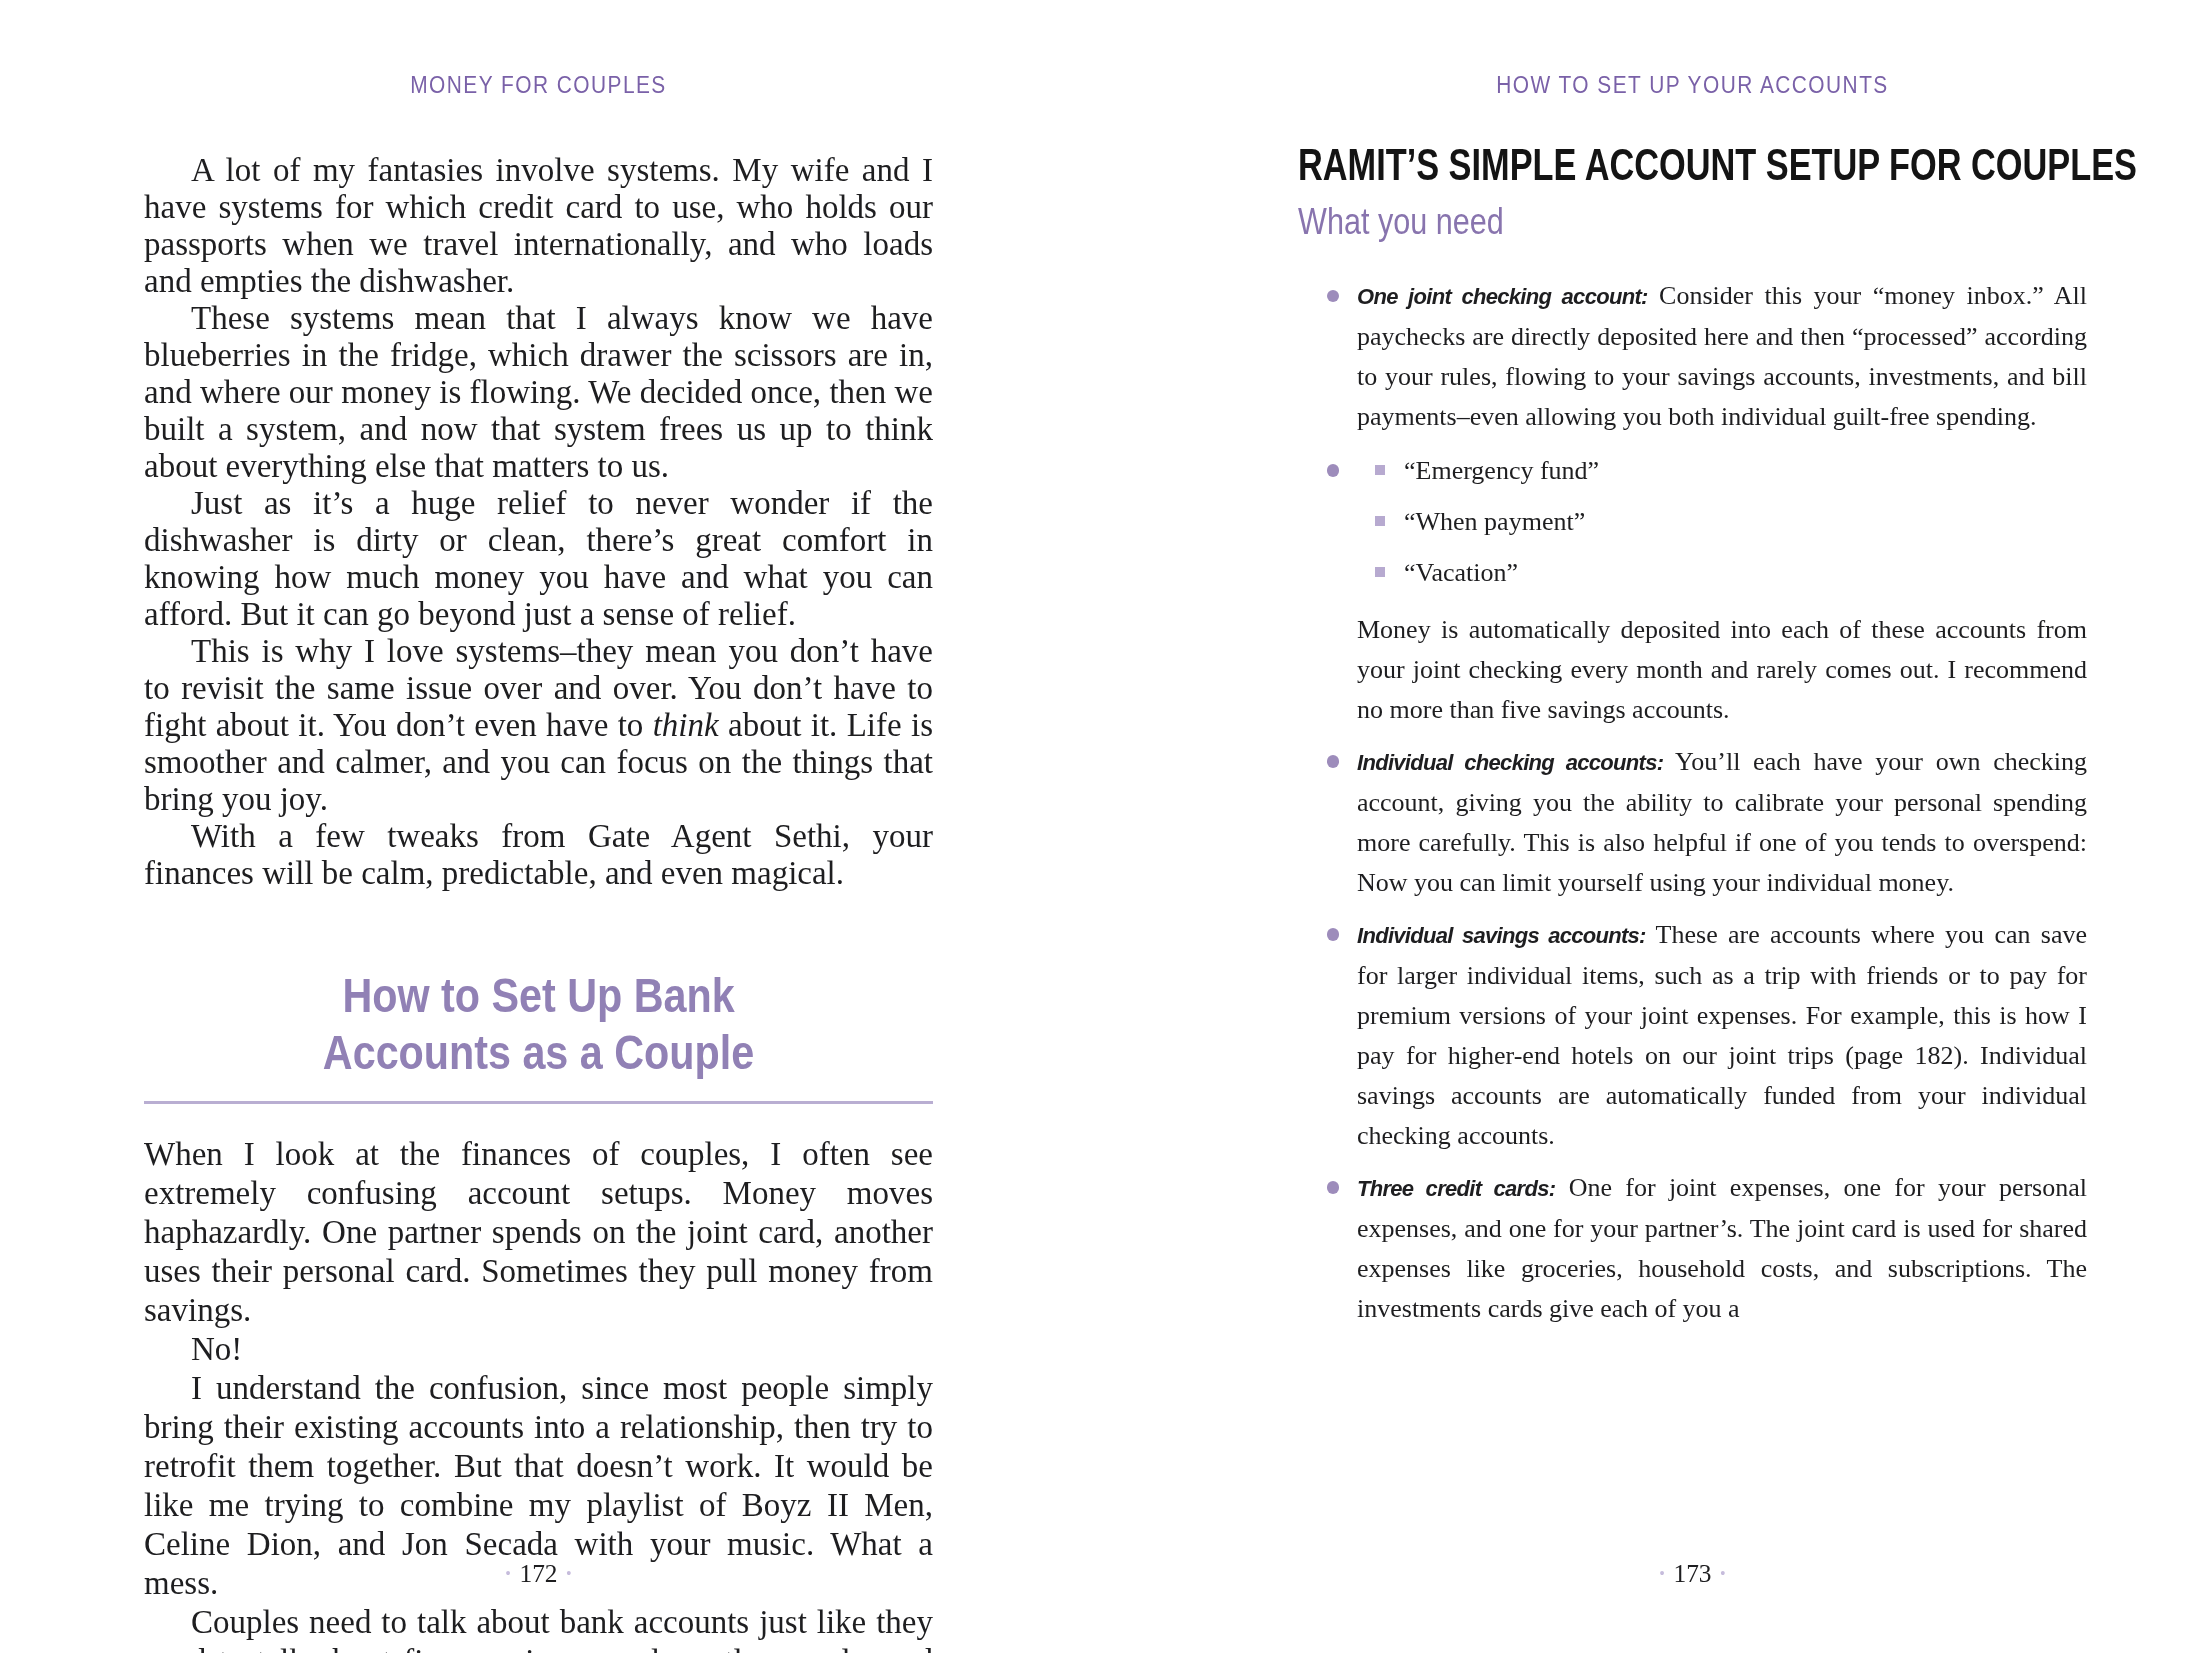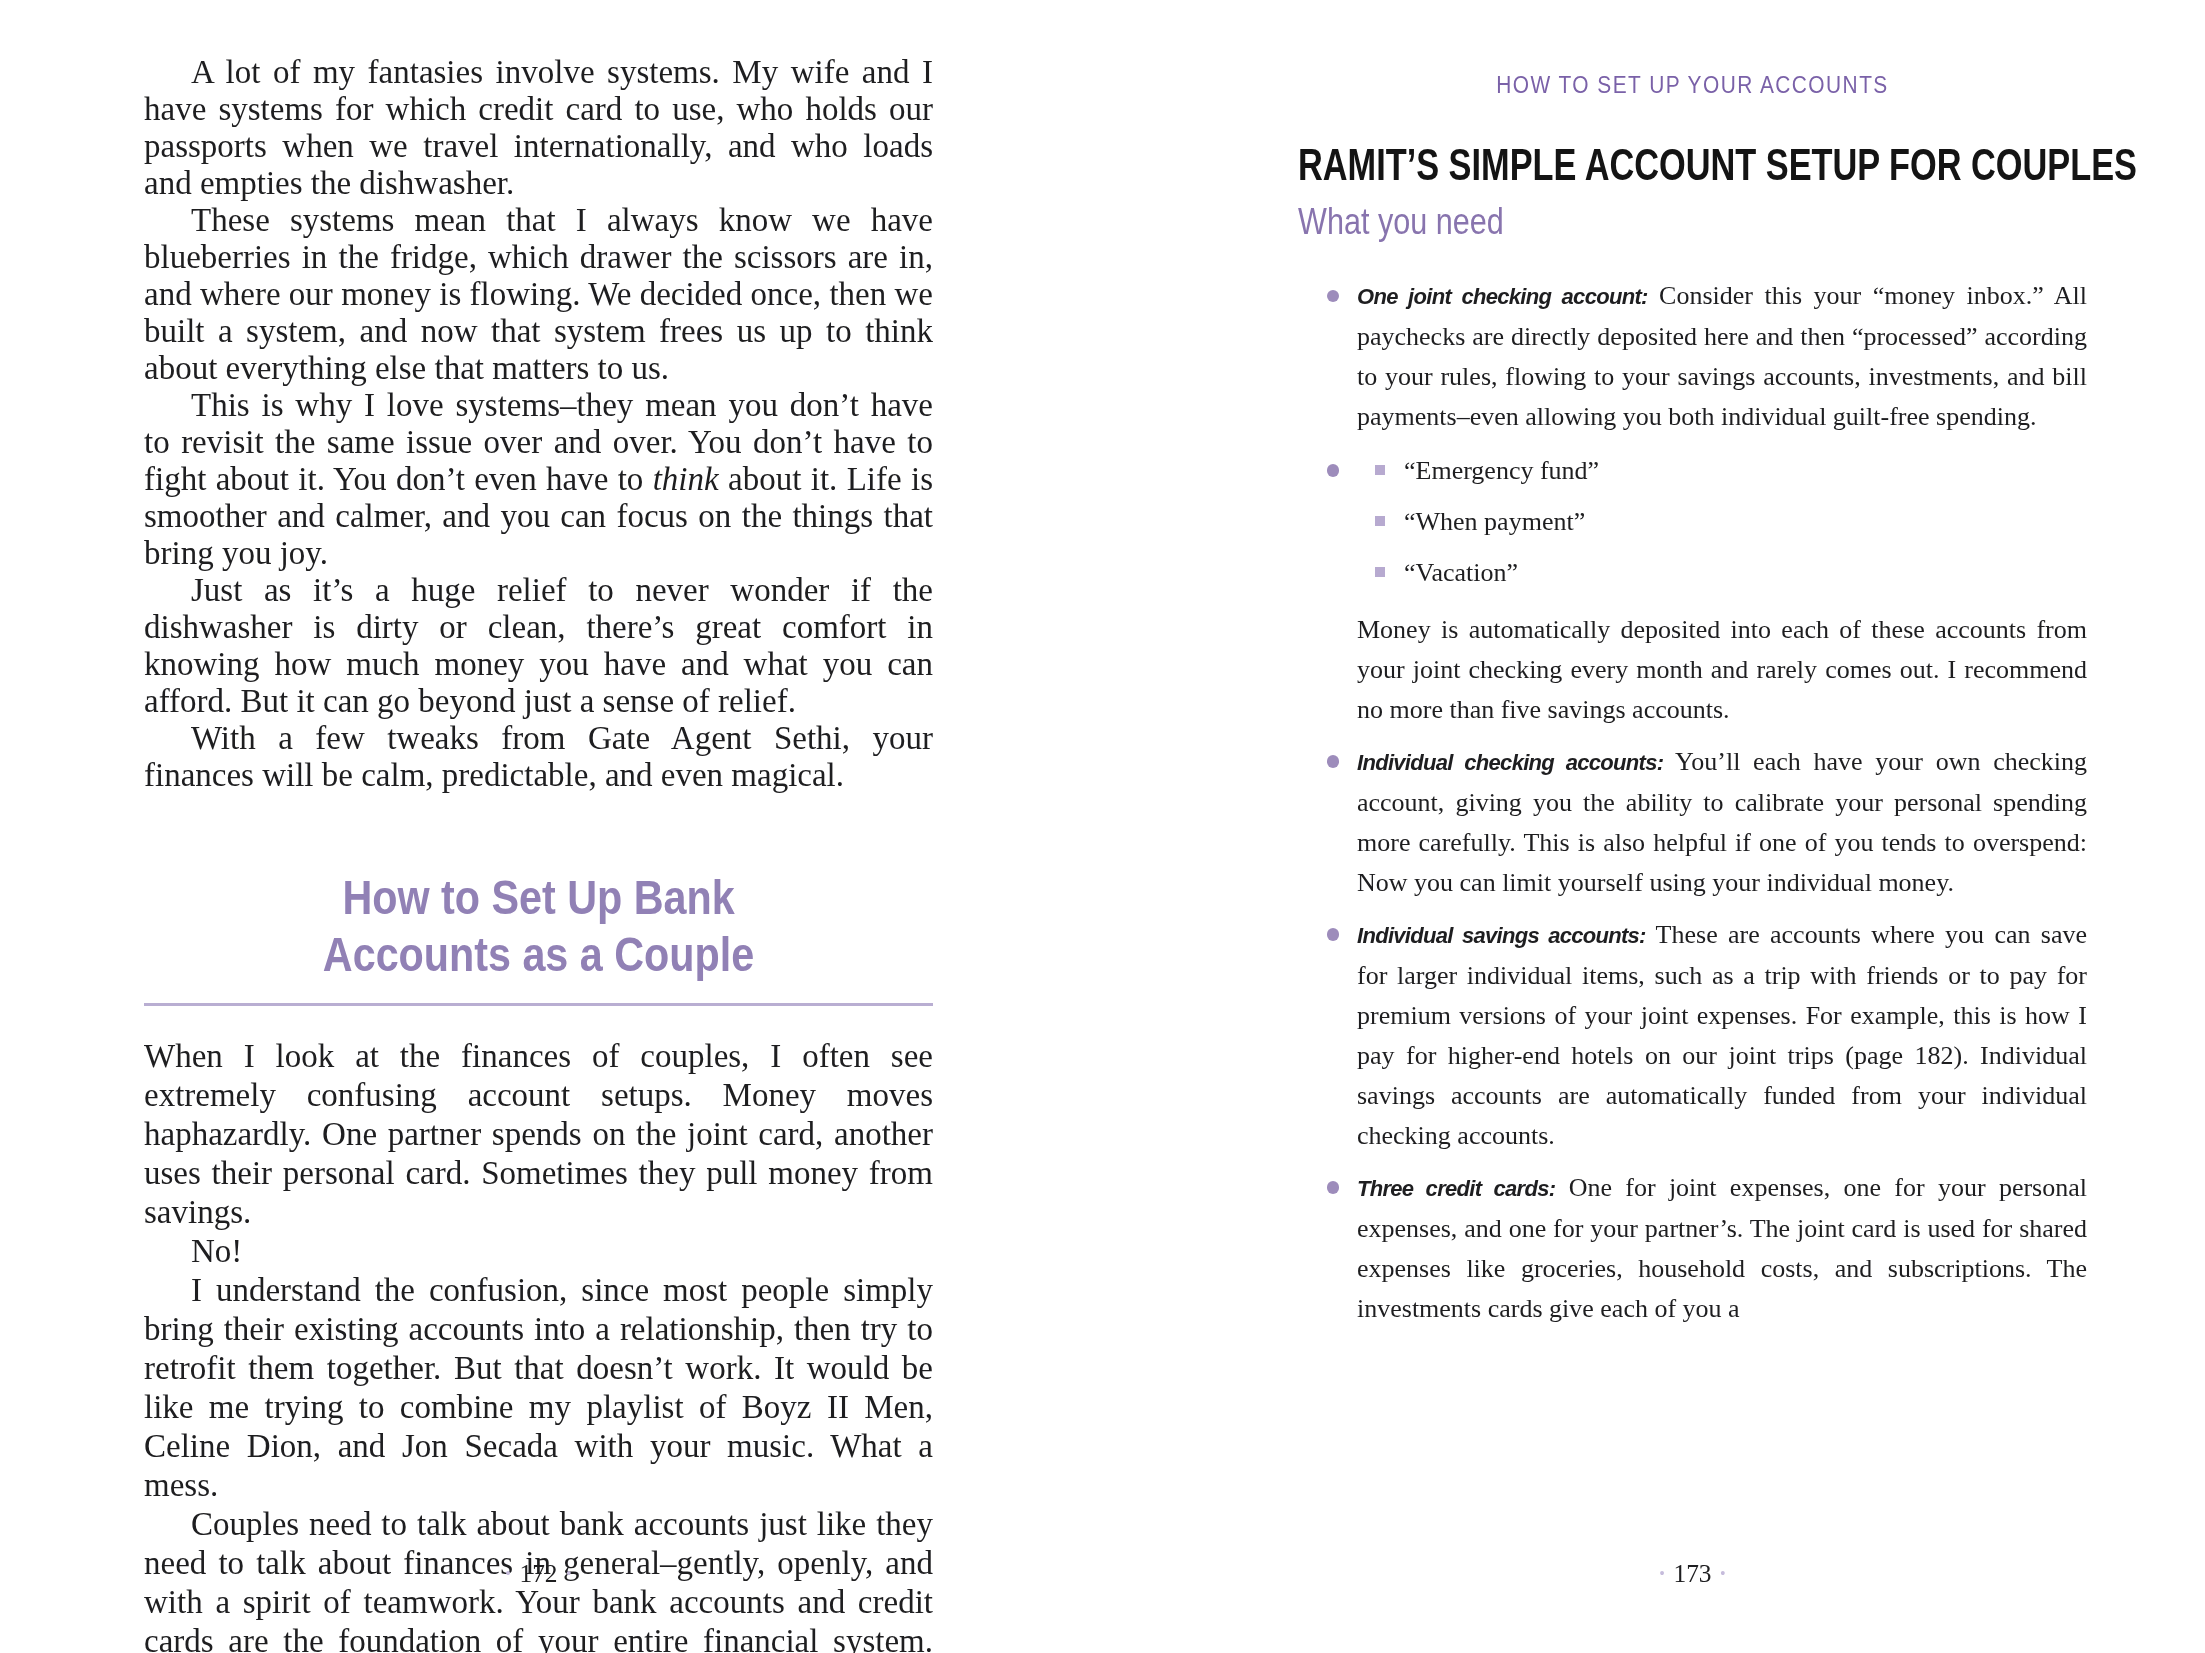--- a/index.html
+++ b/index.html
@@ -163,26 +163,29 @@
     vertical-align: 3.4px;
     padding: 0 8.5px;
   }
 </style>
 </head>
 <body>
 
 <div class="spread">
 
   <section class="page page-left">
+    <header class="running-head">
+      <span class="rh-inner">MONEY FOR COUPLES</span>
+    </header>
 
     <div class="text-block tb-top">
       <p class="indent">A lot of my fantasies involve systems. My wife and I have systems for which credit card to use, who holds our passports when we travel internationally, and who loads and empties the dishwasher.</p>
       <p class="indent">These systems mean that I always know we have blueberries in the fridge, which drawer the scissors are in, and where our money is flowing. We decided once, then we built a system, and now that system frees us up to think about everything else that matters to us.</p>
+      <p class="indent">Just as it’s a huge relief to never wonder if the dishwasher is dirty or clean, there’s great comfort in knowing how much money you have and what you can afford. But it can go beyond just a sense of relief.</p>
       <p class="indent"><span>This is why I love systems–they mean you don’t have to revisit the same issue over and over. You don’t have to fight about it. You don’t even have to </span><em>think</em><span> about it. Life is smoother and calmer, and you can focus on the things that bring you joy.</span></p>
-      <p class="indent">Just as it’s a huge relief to never wonder if the dishwasher is dirty or clean, there’s great comfort in knowing how much money you have and what you can afford. But it can go beyond just a sense of relief.</p>
       <p class="indent">With a few tweaks from Gate Agent Sethi, your finances will be calm, predictable, and even magical.</p>
     </div>
 
     <h1 class="chapter-title">
       <span class="line">How to Set Up Bank</span>
       <span class="line">Accounts as a Couple</span>
     </h1>
 
     <hr class="rule">
 

